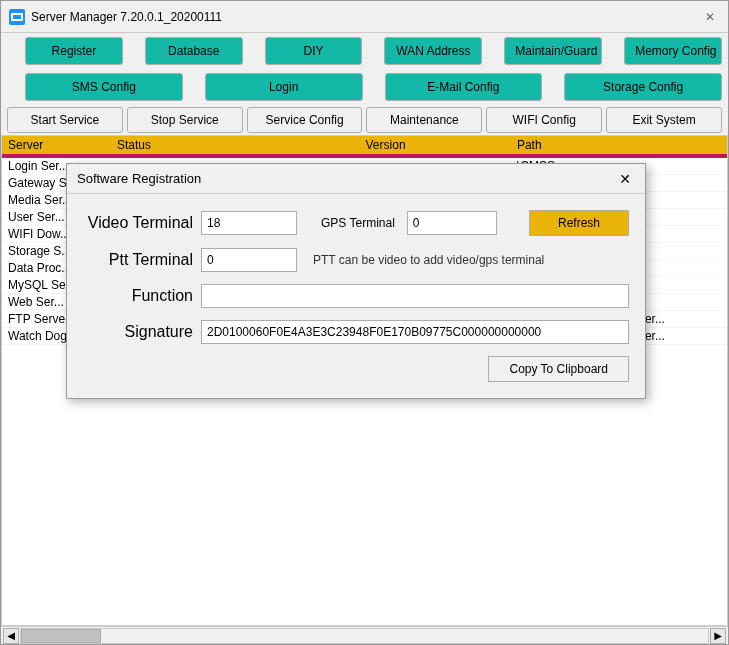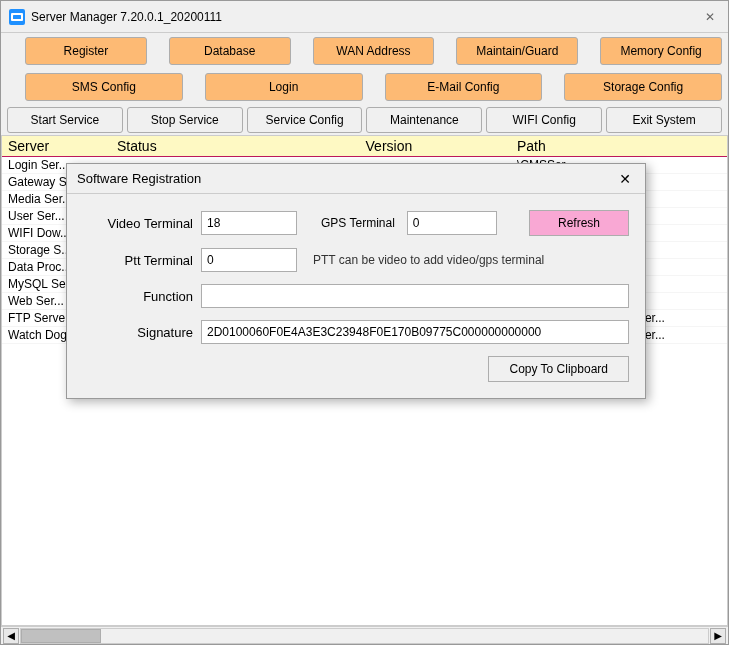--- a/index.html
+++ b/index.html
@@ -58,21 +58,21 @@
     }
 
     
     .toolbar-row {
       display: flex;
       padding: 4px 6px;
       gap: 4px;
     }
     .toolbar-btn {
       padding: 6px 10px;
-      background: #fdba74;
+      background: #14b8a6;
       border: 1px solid #adadad;
       border-radius: 3px;
       cursor: pointer;
       font-size: 12px;
       white-space: nowrap;
       min-width: 80px;
       text-align: center;
       flex: 1;
       margin-left: 18px;
     }
@@ -114,26 +114,26 @@
       width: 100%;
       border-collapse: collapse;
     }
     .server-table td {
       padding: 1px 6px;
       white-space: nowrap;
       font-size: 12px;
       border-bottom: 1px solid #f5f5f5;
     }
     .server-table th {
-      background: #fef9c3;
+      background: #eab308;
       padding: 2px 6px;
       text-align: left;
       font-weight: normal;
-      font-size: 14px;
-      border-bottom: 1px solid #be185d;
+      font-size: 12px;
+      border-bottom: 4px solid #be185d;
     }
 
     
     .scrollbar-area {
       height: 18px;
       background: #f0f0f0;
       border-top: 1px solid #ccc;
       display: flex;
       align-items: center;
       padding: 0 2px;
@@ -244,21 +244,21 @@
       width: 90px;
     }
 
     .form-hint {
       font-size: 12px;
       color: #333;
     }
 
     .refresh-btn {
       padding: 4px 20px;
-      background: #f9a8d4;
+      background: #eab308;
       border: 1px solid #adadad;
       cursor: pointer;
       font-size: 12px;
       height: 26px;
       min-width: 100px;
     }
 
     .copy-btn {
       padding: 4px 20px;
       background: #f0f0f0;
@@ -266,21 +266,21 @@
       cursor: pointer;
       font-size: 12px;
       height: 26px;
       min-width: 140px;
       float: right;
     }
 
     .label-col {
       width: 110px;
       text-align: right;
-      font-size: 13px;
+      font-size: 16px;
     }
   </style>
 </head>
 <body>
 
 <div class="main-window">
 
   <div class="title-bar">
     <div class="title-bar-left">
       <svg class="title-bar-icon" viewBox="0 0 16 16">
@@ -289,20 +289,21 @@
         <rect x="4" y="6" width="8" height="4" fill="#1e90ff" rx="0.5"></rect>
       </svg>
       <span class="title-bar-title">Server Manager 7.20.0.1_20200111</span>
     </div>
     <div class="title-bar-close">✕</div>
   </div>
 
   <div class="toolbar-row">
     <button class="toolbar-btn">Register</button>
     <button class="toolbar-btn">Database</button>
+    <button class="toolbar-btn">DIY</button>
     <button class="toolbar-btn">WAN Address</button>
     <button class="toolbar-btn">Maintain/Guard</button>
     <button class="toolbar-btn">Memory Config</button>
   </div>
 
   <div class="toolbar-row">
     <button class="toolbar-btn">SMS Config</button>
     <button class="toolbar-btn">Login</button>
     <button class="toolbar-btn">E-Mail Config</button>
     <button class="toolbar-btn">Storage Config</button>

